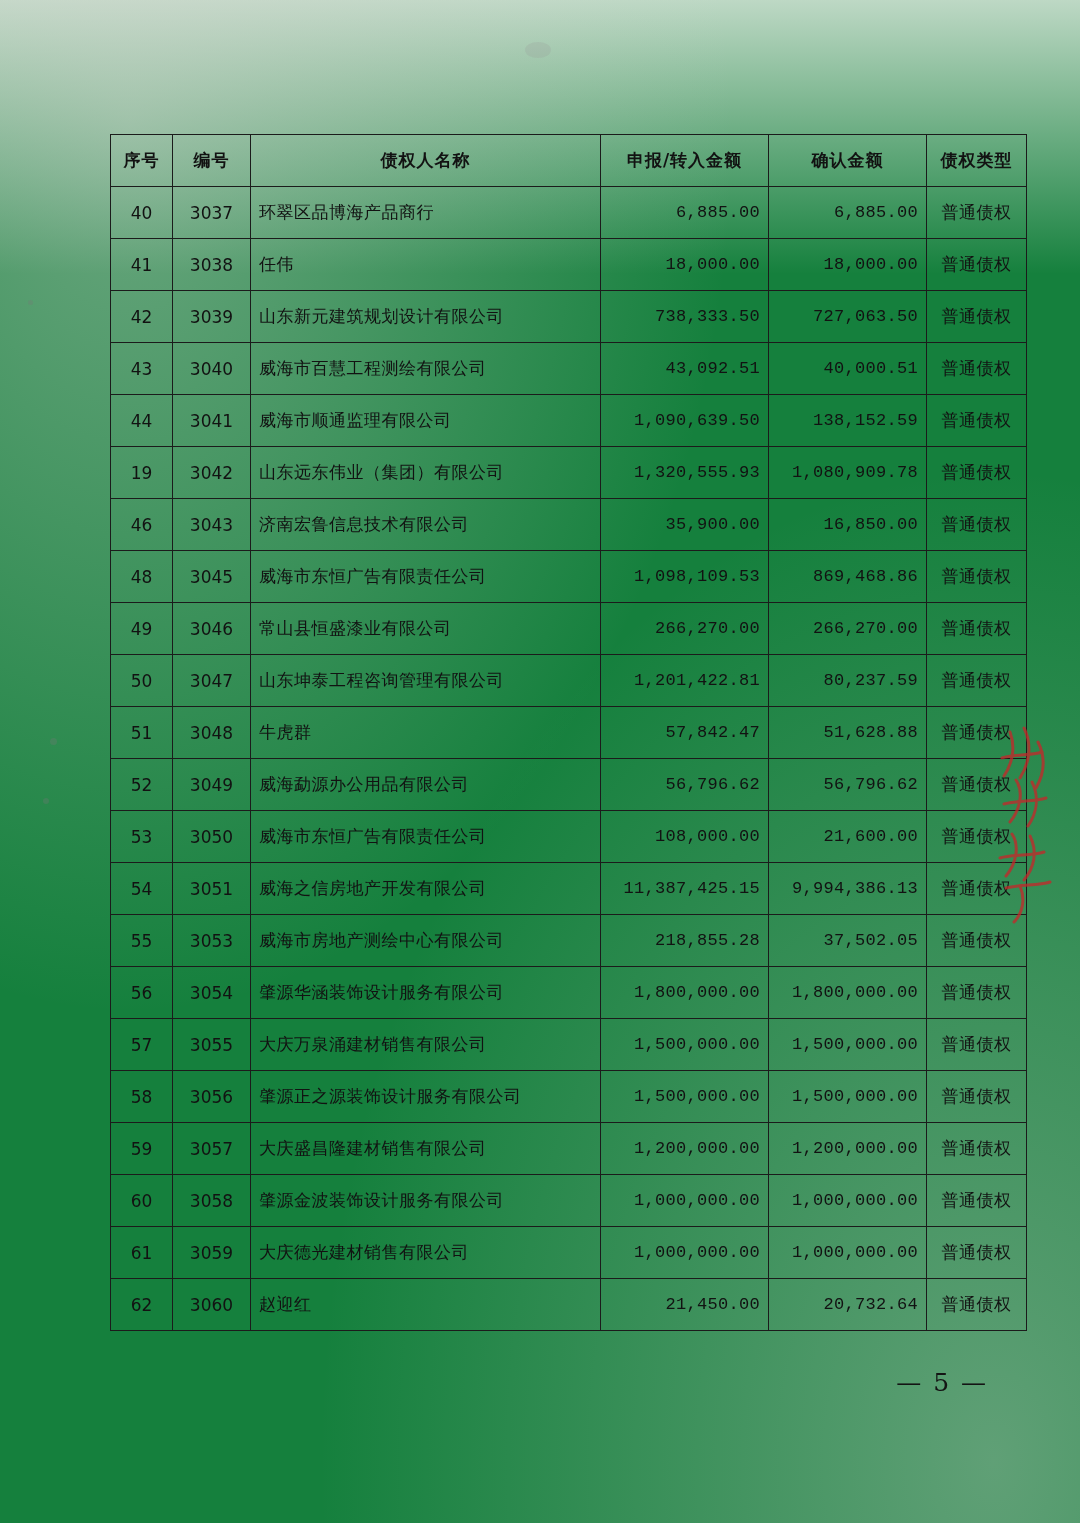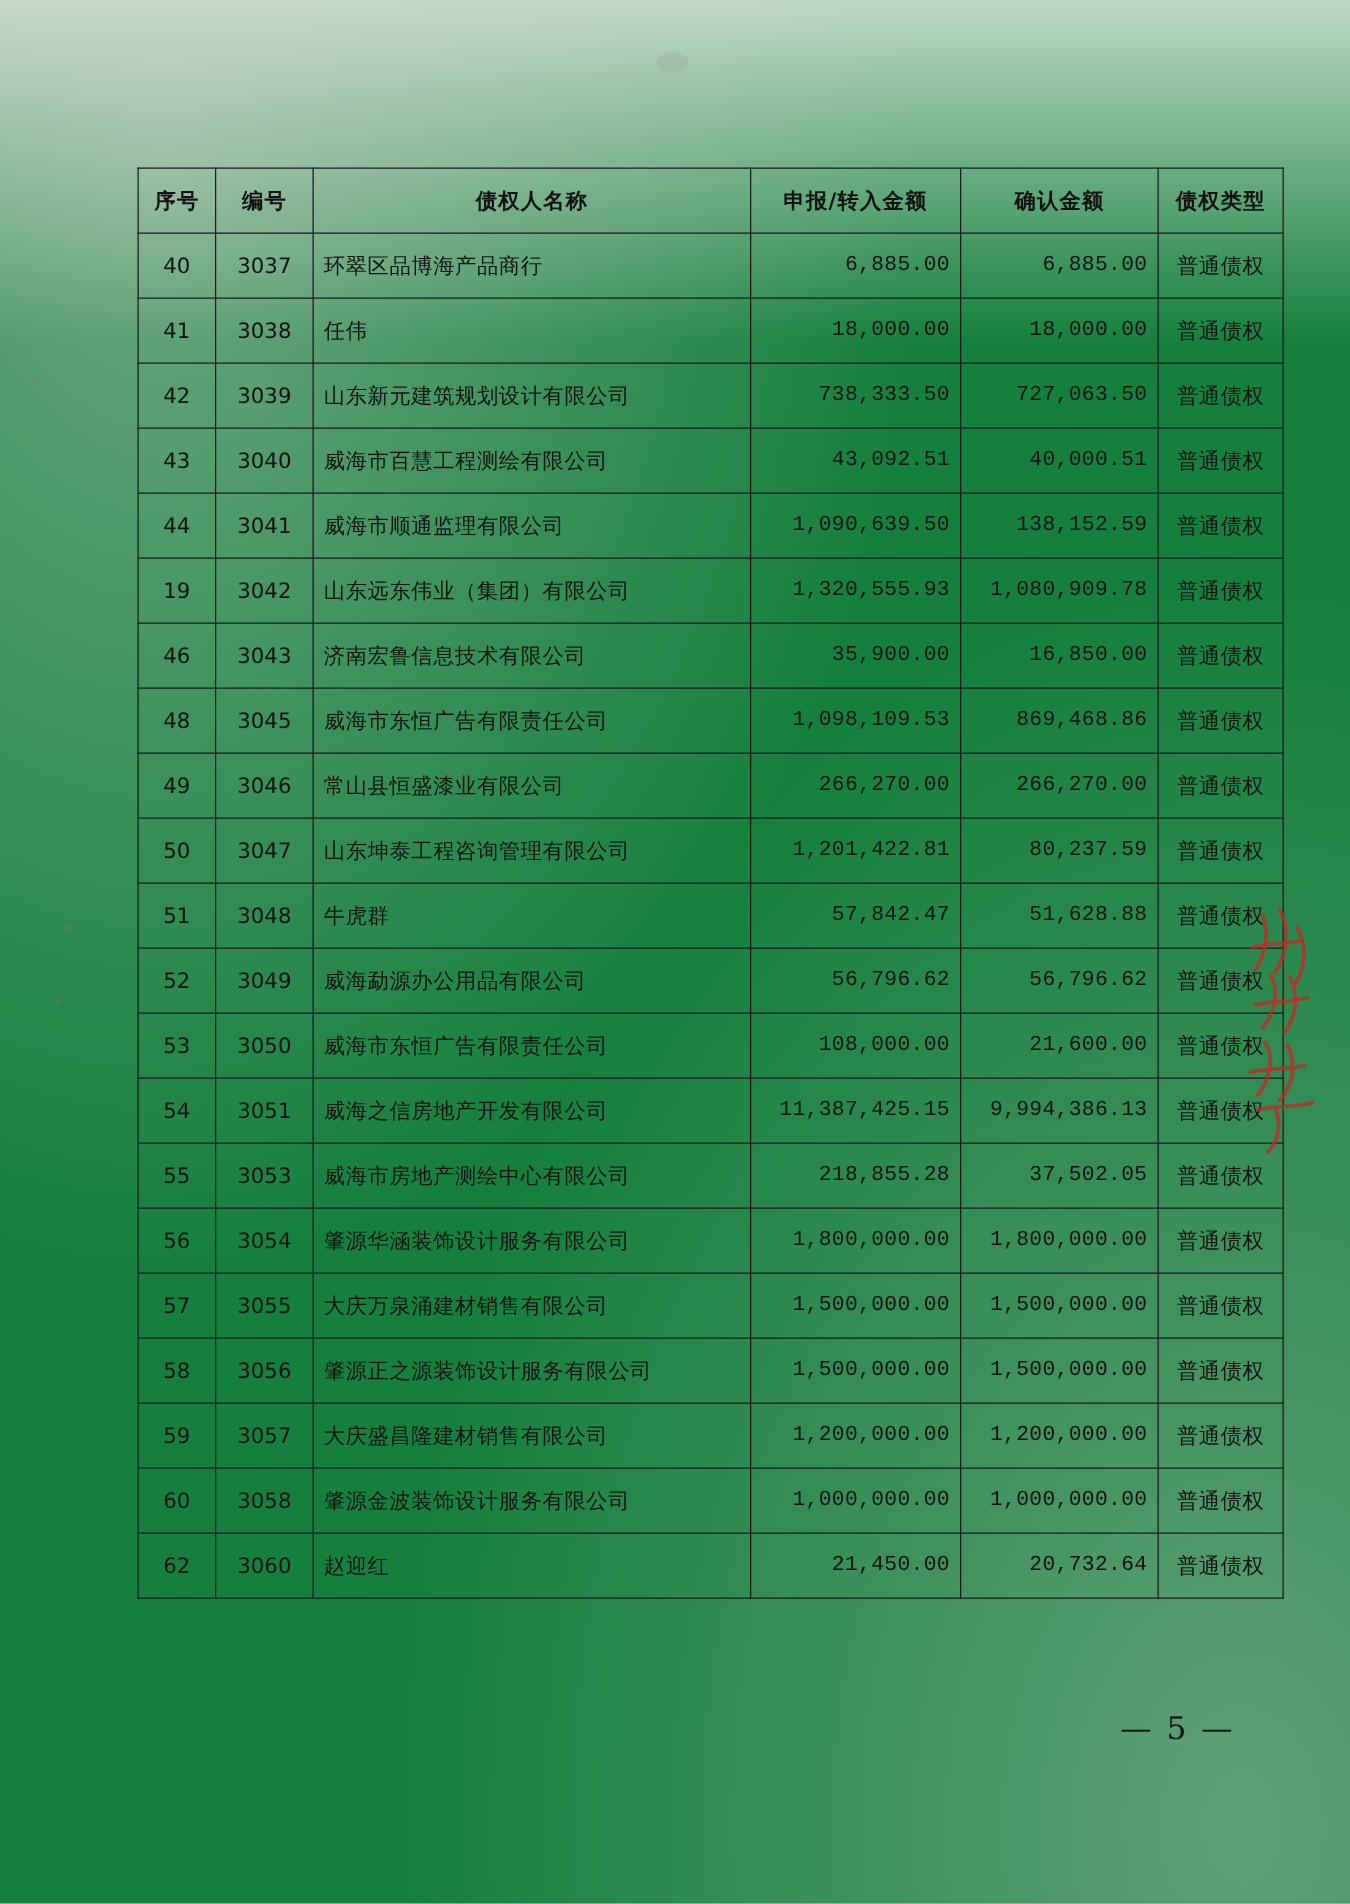--- a/index.html
+++ b/index.html
@@ -289,20 +289,28 @@
           </tr>
           <tr>
             <td class="idx">60</td>
             <td class="code">3058</td>
             <td class="name">肇源金波装饰设计服务有限公司</td>
             <td class="amt">1,000,000.00</td>
             <td class="amt">1,000,000.00</td>
             <td class="type">普通债权</td>
           </tr>
           <tr>
+            <td class="idx">61</td>
+            <td class="code">3059</td>
+            <td class="name">大庆德光建材销售有限公司</td>
+            <td class="amt">1,000,000.00</td>
+            <td class="amt">1,000,000.00</td>
+            <td class="type">普通债权</td>
+          </tr>
+          <tr>
             <td class="idx">62</td>
             <td class="code">3060</td>
             <td class="name">赵迎红</td>
             <td class="amt">21,450.00</td>
             <td class="amt">20,732.64</td>
             <td class="type">普通债权</td>
           </tr>
         </tbody>
     </table>
   </div>

